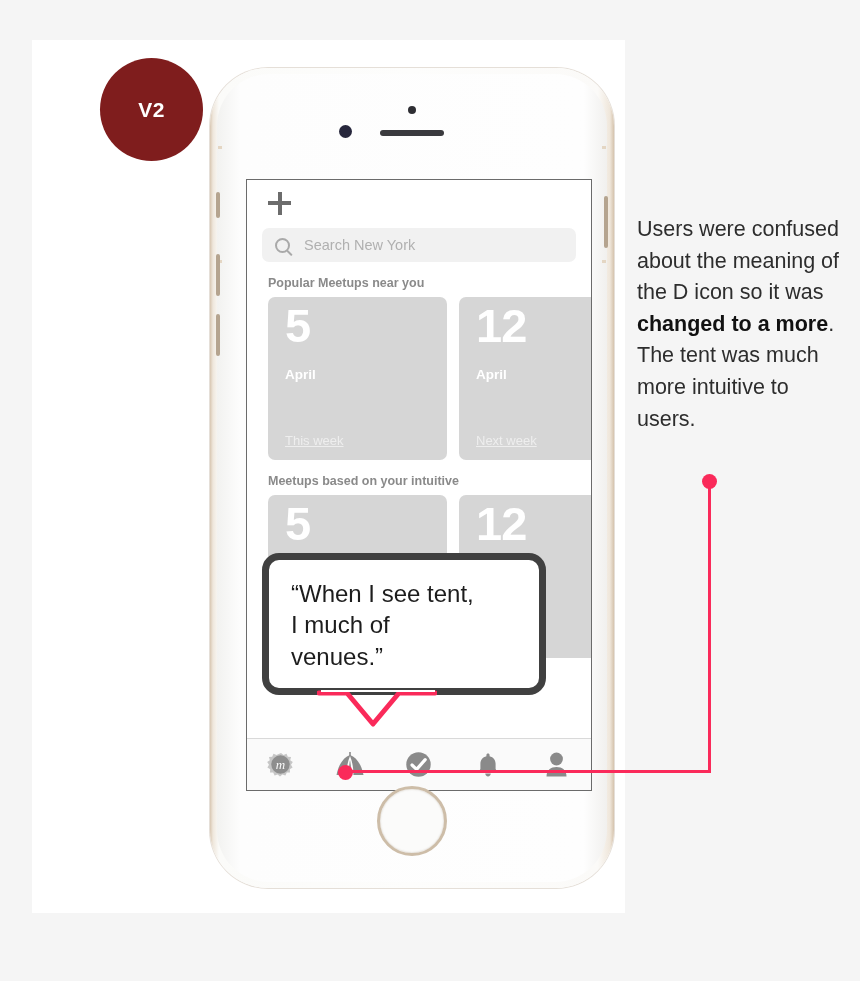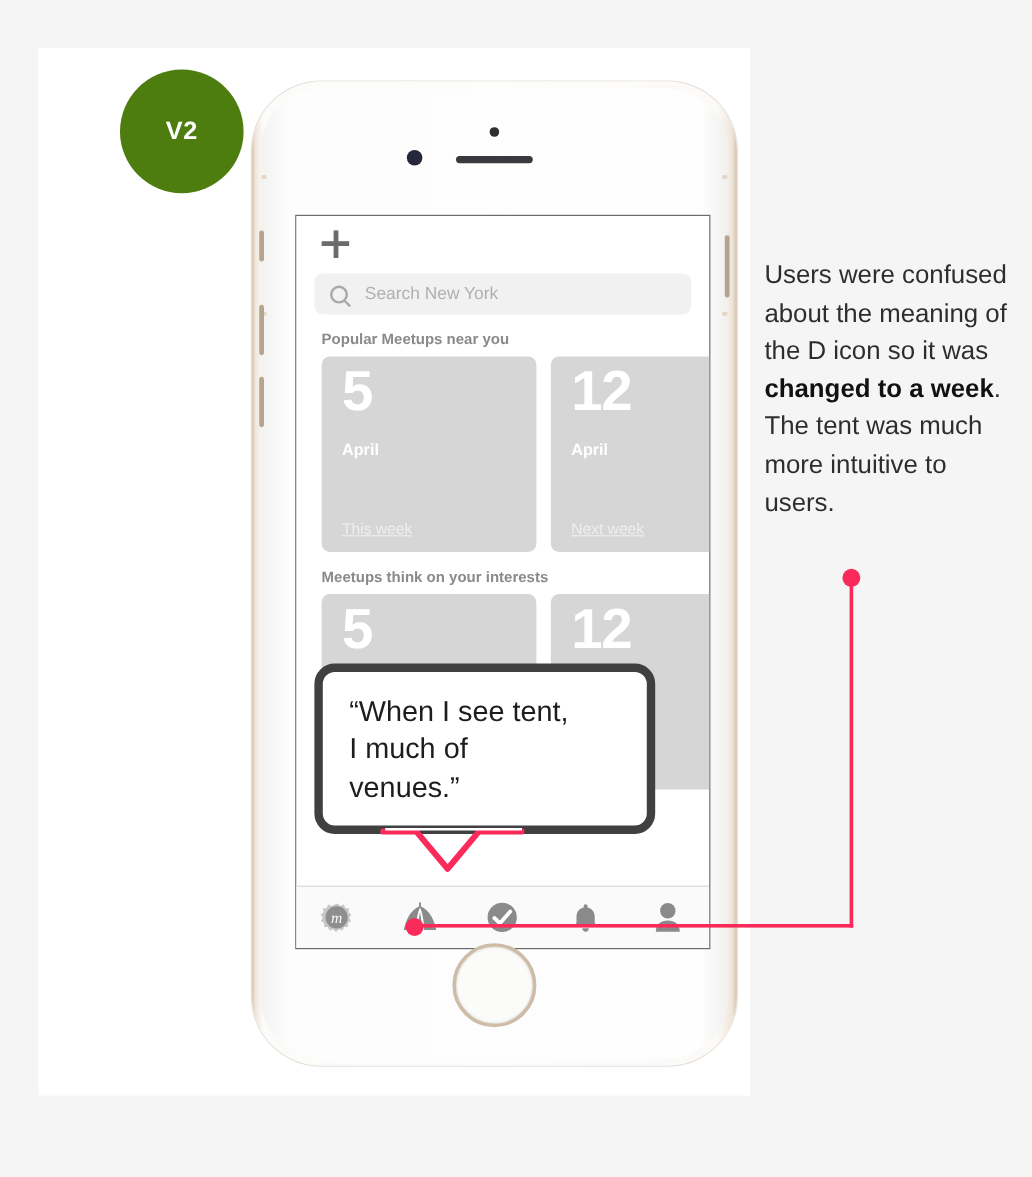--- a/index.html
+++ b/index.html
@@ -19,21 +19,21 @@
     width: 593px; height: 873px;
     background: #ffffff;
   }
 
   
   .v2-badge {
     position: absolute;
     left: 100px; top: 58px;
     width: 103px; height: 103px;
     border-radius: 50%;
-    background: #4d7c0f;
+    background: #7f1d1d;
     display: flex; align-items: center; justify-content: center;
     z-index: 40;
   }
   .v2-badge span {
     color: #ffffff;
     font-size: 21px;
     font-weight: bold;
     letter-spacing: 0.5px;
     font-family: "Liberation Sans", sans-serif;
   }
@@ -327,21 +327,21 @@
               <div class="month">April</div>
               <div class="when">This week</div>
             </div>
             <div class="mcard">
               <div class="daynum">12</div>
               <div class="month">April</div>
               <div class="when">Next week</div>
             </div>
           </div>
 
-          <div class="section-title">Meetups think on your interests</div>
+          <div class="section-title">Meetups based on your intuitive</div>
 
           <div class="card-row">
             <div class="mcard">
               <div class="daynum">5</div>
               <div class="month">April</div>
               <div class="when">This week</div>
             </div>
             <div class="mcard">
               <div class="daynum">12</div>
               <div class="month">April</div>
@@ -408,21 +408,21 @@
       <p>I much of</p>
       <p>venues.”</p>
     </div>
     <svg class="bubble-tail" viewBox="0 0 120 42">
       <path d="M2 3 L30 3 L56 34 L82 3 L118 3" fill="none" stroke="#fa2a5a" stroke-width="5" stroke-linejoin="round" stroke-linecap="round"></path>
       <path d="M4 2 L118 2 L118 -8 L4 -8 Z" fill="#ffffff"></path>
     </svg>
   </div>
 
   <div class="annot-text">
-    <span>Users were confused about the meaning of the D icon so it was </span><b>changed to a week</b><span>. The tent was much more intuitive to users.</span>
+    <span>Users were confused about the meaning of the D icon so it was </span><b>changed to a more</b><span>. The tent was much more intuitive to users.</span>
   </div>
 
   <div class="leader leader-v"></div>
   <div class="leader leader-h"></div>
   <div class="dot dot-top"></div>
   <div class="dot dot-bot"></div>
 
 </div>
 
 </body></html>

